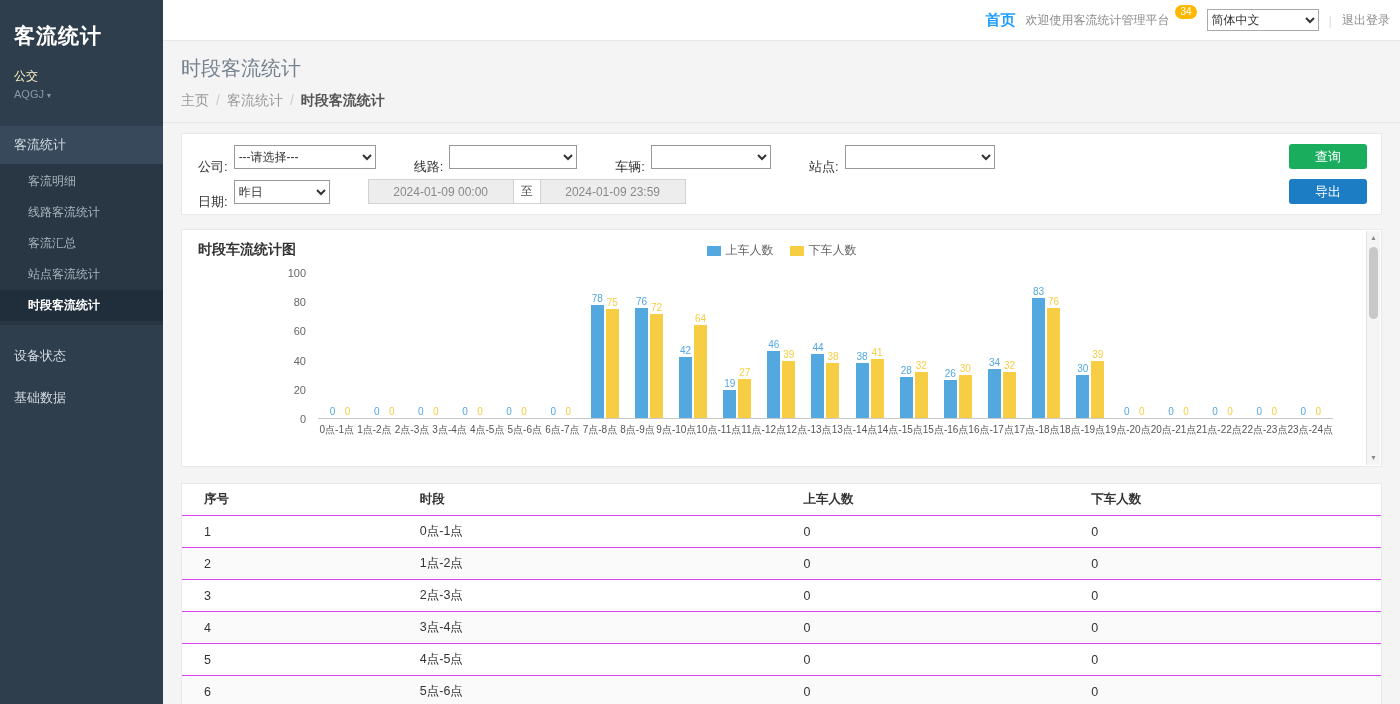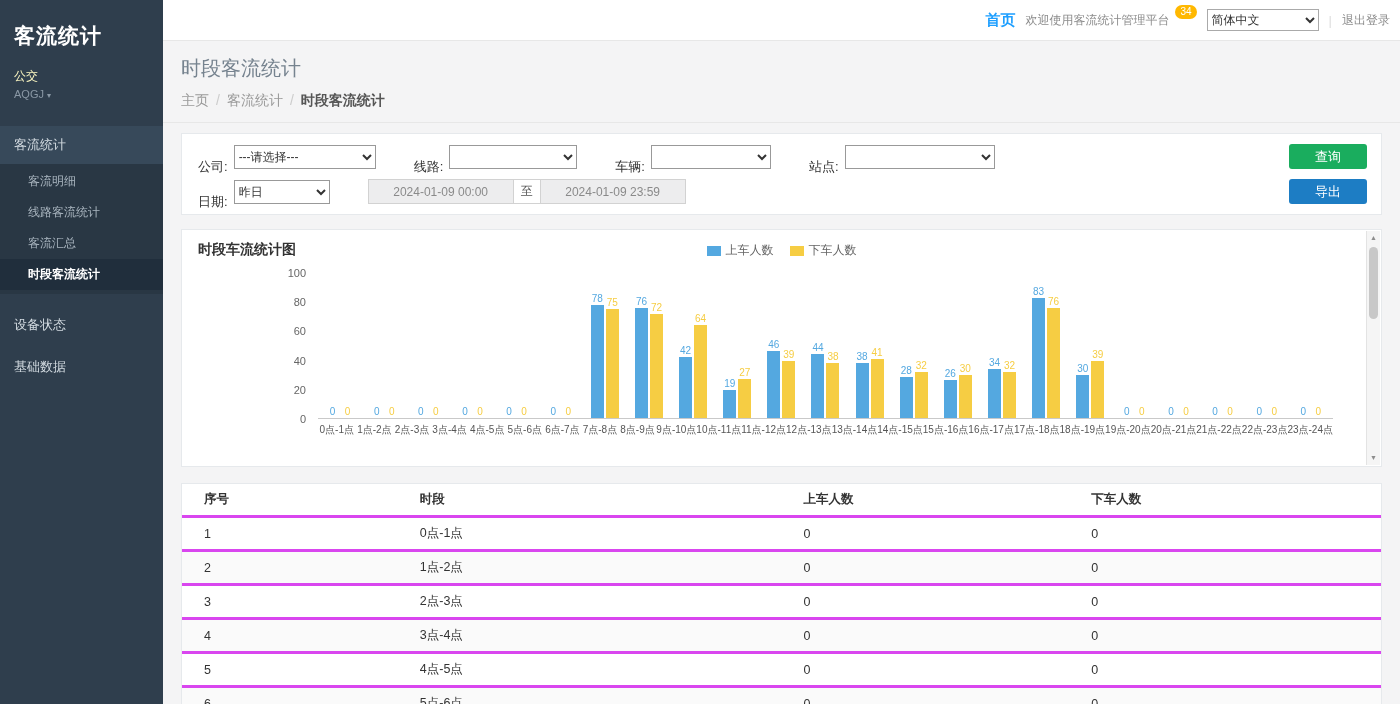--- a/index.html
+++ b/index.html
@@ -91,21 +91,21 @@
   .xlabel { flex: 1; text-align: center; font-size: 10px; color: #555; white-space: nowrap; }
   .vscroll { position: absolute; top: 1px; right: 1px; bottom: 1px; width: 14px; background: #f5f5f5;
              border-left: 1px solid #e3e3e3; display: flex; flex-direction: column; align-items: center; }
   .vscroll .arrow { font-size: 7px; color: #8d8d8d; line-height: 14px; height: 14px; cursor: pointer; }
   .vscroll .track { flex: 1; width: 100%; position: relative; }
   .vscroll .thumb { position: absolute; top: 2px; left: 2px; right: 2px; height: 72px; background: #c8c8c8; border-radius: 5px; cursor: pointer; }
 
   
   .table-card { margin-bottom: 0; }
   table { width: 100%; border-collapse: collapse; table-layout: fixed; }
-  th, td { font-size: 12.5px; text-align: left; padding: 7px 10px; border-bottom: 3px solid #d946ef; color: #333; }
+  th, td { font-size: 12.5px; text-align: left; padding: 7px 10px; border-bottom: 1px solid #d946ef; color: #333; }
   th { font-weight: bold; }
   th:first-child, td:first-child { padding-left: 22px; }
   col.c1 { width: 19%; } col.c2 { width: 32%; } col.c3 { width: 24%; } col.c4 { width: 25%; }
   tbody tr:nth-child(even) { background: #fafafa; }
 </style>
 </head>
 <body>
 
 <div class="app">
 
@@ -115,20 +115,21 @@
     <div class="org-code">
       <span>AQGJ</span>
       <span class="caret">▾</span>
     </div>
     <nav id="side-menu">
         <div class="menu-group expanded">客流统计</div>
         <div class="submenu">
           <div class="submenu-item">客流明细</div>
           <div class="submenu-item">线路客流统计</div>
           <div class="submenu-item">客流汇总</div>
+          <div class="submenu-item">站点客流统计</div>
           <div class="submenu-item active">时段客流统计</div>
         </div>
         <div class="menu-group">设备状态</div>
         <div class="menu-group">基础数据</div>
       </nav>
   </aside>
 
   <div class="main">
 
     <header class="topbar">

